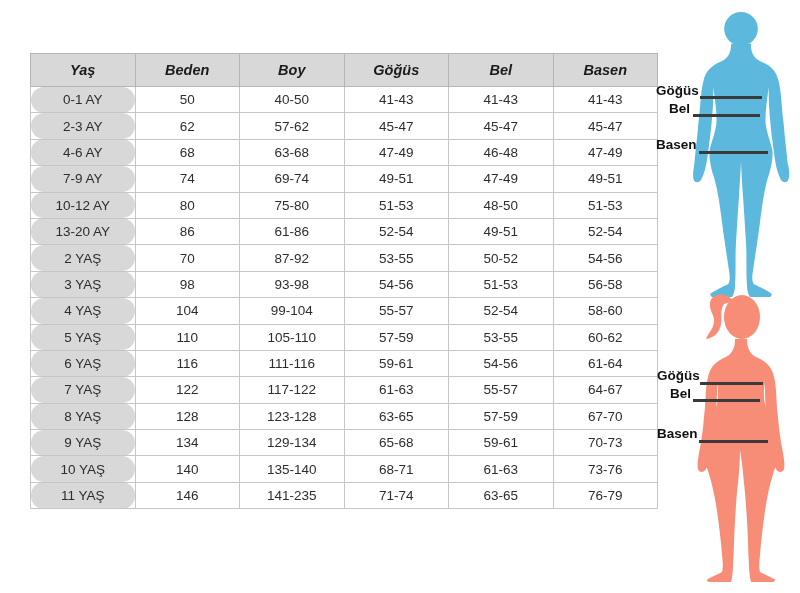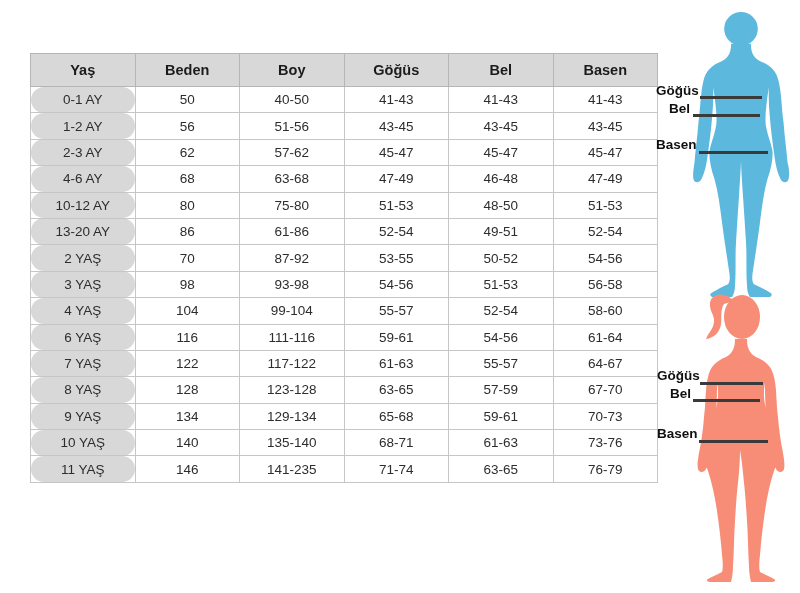--- a/index.html
+++ b/index.html
@@ -11,21 +11,21 @@
   
   table.size-table {
     position:absolute; left:30px; top:53px; width:628px;
     border-collapse:collapse; table-layout:fixed;
     border:1px solid #a6a6a6;
   }
   .size-table th {
     background: var(--header-bg, #d8d8d8);
     border:1px solid #b5b5b5;
     height:32px; padding:0;
-    font-size:14.5px; font-weight:700; color:#1b1b1b; text-align:center;
+    font-size:14.5px; font-weight:700; color:#1b1b1b; text-align:center;font-style:italic;
   }
   .size-table td {
     background:#ffffff;
     border:1px solid #c6c6c6;
     height:25.4px; padding:0;
     font-size:13.5px; color:#2d2d2d; text-align:center;
   }
   .size-table td.rowhead { background: var(--header-bg, #d8d8d8); border-radius: 13px; }
 
   
@@ -74,44 +74,44 @@
     <tbody id="table-body">
         <tr>
           <td class="rowhead">0-1 AY</td>
           <td>50</td>
           <td>40-50</td>
           <td>41-43</td>
           <td>41-43</td>
           <td>41-43</td>
         </tr>
         <tr>
-          <td class="rowhead">1-2 AY</td>
-          <td>56</td>
-          <td>51-56</td>
-          <td>43-45</td>
-          <td>43-45</td>
-          <td>43-45</td>
-        </tr>
-        <tr>
           <td class="rowhead">2-3 AY</td>
           <td>62</td>
           <td>57-62</td>
           <td>45-47</td>
           <td>45-47</td>
           <td>45-47</td>
         </tr>
         <tr>
           <td class="rowhead">4-6 AY</td>
           <td>68</td>
           <td>63-68</td>
           <td>47-49</td>
           <td>46-48</td>
           <td>47-49</td>
         </tr>
         <tr>
+          <td class="rowhead">7-9 AY</td>
+          <td>74</td>
+          <td>69-74</td>
+          <td>49-51</td>
+          <td>47-49</td>
+          <td>49-51</td>
+        </tr>
+        <tr>
           <td class="rowhead">10-12 AY</td>
           <td>80</td>
           <td>75-80</td>
           <td>51-53</td>
           <td>48-50</td>
           <td>51-53</td>
         </tr>
         <tr>
           <td class="rowhead">13-20 AY</td>
           <td>86</td>
@@ -136,20 +136,28 @@
           <td>51-53</td>
           <td>56-58</td>
         </tr>
         <tr>
           <td class="rowhead">4 YAŞ</td>
           <td>104</td>
           <td>99-104</td>
           <td>55-57</td>
           <td>52-54</td>
           <td>58-60</td>
+        </tr>
+        <tr>
+          <td class="rowhead">5 YAŞ</td>
+          <td>110</td>
+          <td>105-110</td>
+          <td>57-59</td>
+          <td>53-55</td>
+          <td>60-62</td>
         </tr>
         <tr>
           <td class="rowhead">6 YAŞ</td>
           <td>116</td>
           <td>111-116</td>
           <td>59-61</td>
           <td>54-56</td>
           <td>61-64</td>
         </tr>
         <tr>

